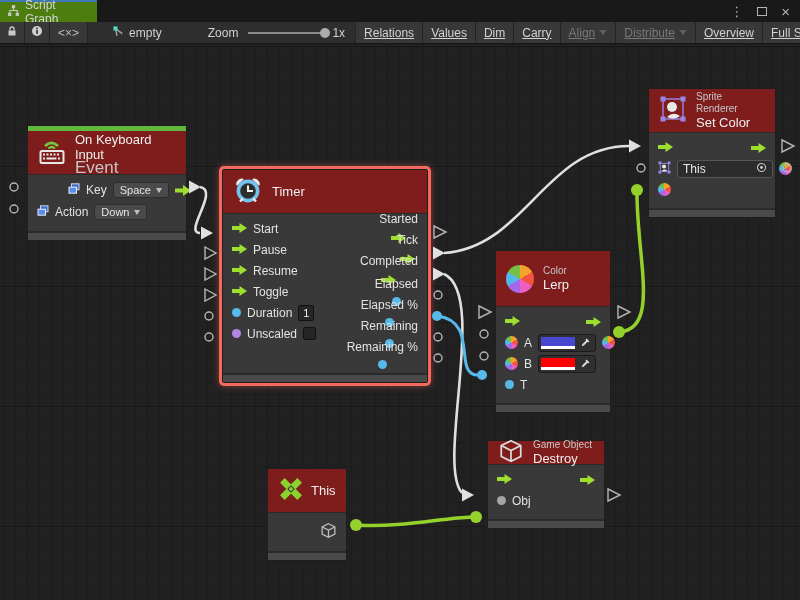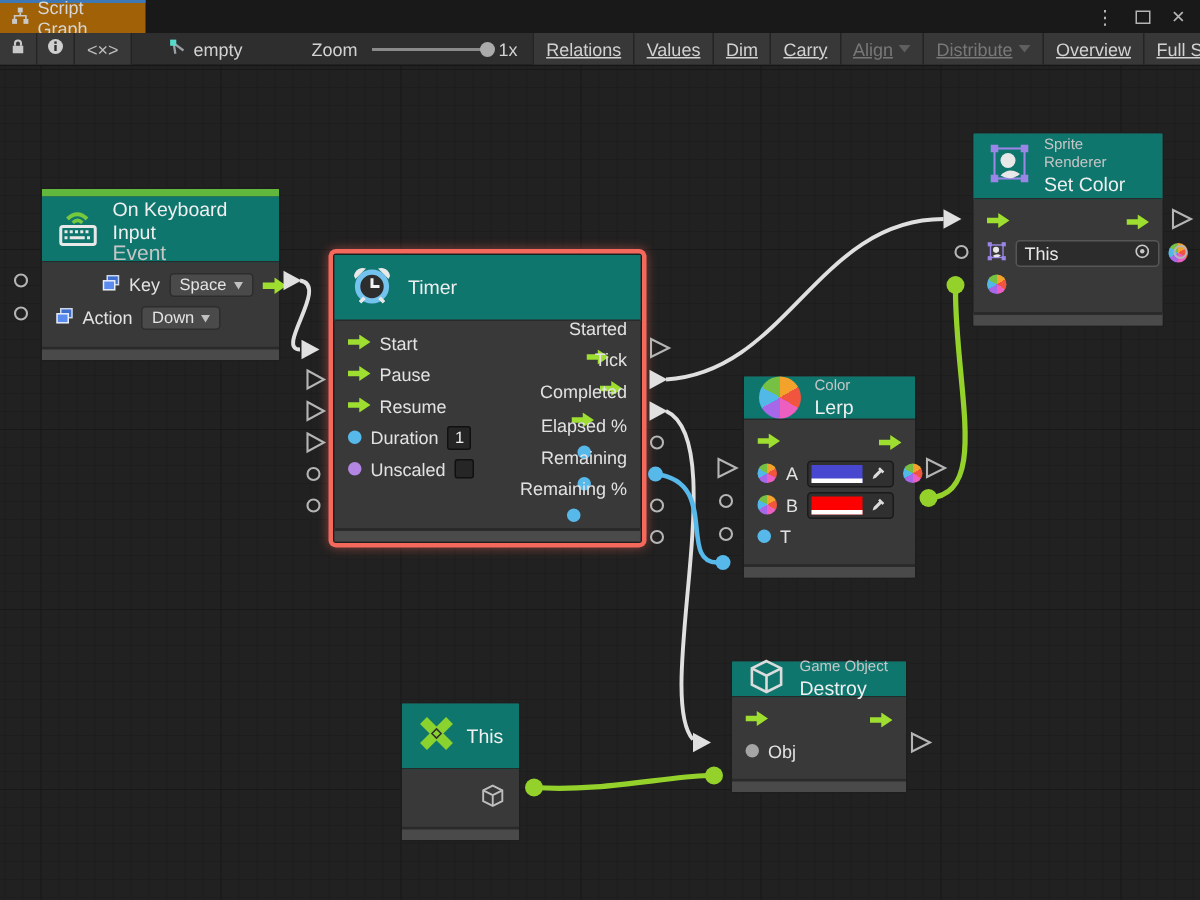--- a/index.html
+++ b/index.html
@@ -2,21 +2,21 @@
 <html><head>
 <meta charset="utf-8">
 <style>
   * { margin:0; padding:0; box-sizing:border-box; }
   html,body { width:800px; height:600px; overflow:hidden; background:#1b1b1b;
     font-family:"Liberation Sans", sans-serif; color:#dcdcdc; }
 
   
   .titlebar { position:absolute; left:0; top:0; width:800px; height:22px; background:#191919;
     display:flex; align-items:stretch; }
-  .tab { width:97px; background:#a16207; border-top:2px solid #3e78b5; display:flex;
+  .tab { width:97px; background:#4d7c0f; border-top:2px solid #3e78b5; display:flex;
     align-items:center; gap:5px; padding:0 7px; font-size:12px; color:#d6d6d6; }
   .win-ctrls { margin-left:auto; display:flex; align-items:center; gap:14px; padding-right:10px;
     color:#b4b4b4; font-size:13px; }
   .max-box { width:10px; height:9px; border:1.5px solid #b4b4b4; display:inline-block; }
 
   
   .toolbar { position:absolute; left:0; top:22px; width:800px; height:22px; background:#2e2e2e;
     border-bottom:1px solid #161616; display:flex; align-items:stretch; font-size:12px; color:#d2d2d2; }
   .tb-btn { display:flex; align-items:center; justify-content:center; gap:4px; padding:0 8px;
     background:#383838; border-right:1px solid #242424; white-space:nowrap; }
@@ -41,21 +41,21 @@
       linear-gradient(90deg, #1d1d1d 1px, transparent 1px);
     background-size:120px 120px, 120px 120px, 12px 12px, 12px 12px;
     background-position:4px 2px, 27px 2px, 4px 2px, 3px 2px; }
   svg.wires { position:absolute; left:0; top:0; width:800px; height:556px; z-index:5; pointer-events:none; }
 
   
   .node { position:absolute; background:#393939; border:1px solid #1e1e1e; border-radius:2px;
     z-index:2; font-size:12px; color:#e2e2e2; }
   .selected { box-shadow:0 0 0 3px #f4695c, 0 0 7px 3px rgba(244,105,92,.45); }
   .nhead { display:flex; align-items:center; gap:9px; height:44px; padding:0 10px;
-    background:#0f766e; border-bottom:1px solid #2a2a2a; }
+    background:#7f1d1d; border-bottom:1px solid #2a2a2a; }
   .ntitle { font-size:13px; color:#efefef; }
   .kicker { font-size:10px; color:#c6c6c6; line-height:12px; }
   .nbody { padding:4px 0 5px 0; }
   .row { display:flex; align-items:center; gap:6px; height:21px; padding:0 9px; }
   .row .right { margin-left:auto; display:flex; align-items:center; gap:6px;flex-direction:column; }
   .nfoot { height:9px; background:#4a4a4a; border-top:2px solid #2a2a2a; margin-top:3px; }
   .event-bar { height:5px; background:#61b83d; }
 
   .dot { width:9px; height:9px; border-radius:50%; display:inline-block; flex:none; }
   .dot.blue { background:#57b8ea; } .dot.purple { background:#b286e2; } .dot.gray { background:#a5a5a5; }
@@ -188,21 +188,21 @@
               <rect x="15.5" y="15.5" width="2" height="2"></rect>
               <rect x="19" y="15.5" width="2" height="2"></rect>
               <rect x="5" y="19.5" width="2" height="2"></rect>
               <rect x="8.5" y="19.5" width="10" height="2"></rect>
               <rect x="20" y="19.5" width="2" height="2"></rect>
             </g>
           </svg>
       </span>
       <div>
         <div class="ntitle">On Keyboard Input</div>
-        <div class="kicker" style="font-size:14px;">Event</div>
+        <div class="kicker" style="font-size:17px;">Event</div>
       </div>
     </div>
     <div class="nbody">
       <div class="row" style="height:22px;padding-left:40px;">
         <span><svg width="12" height="12" viewBox="0 0 12 12">
               <rect x="3.5" y="0.8" width="7.5" height="6" fill="#3e6fd0" stroke="#cfd8ea"></rect>
               <rect x="1" y="4.2" width="7.5" height="6" fill="#5a8bf0" stroke="#e8eef8"></rect>
             </svg></span>
         <span>Key</span>
         <span class="dropdown">
@@ -274,20 +274,30 @@
             </svg></span>
         <span>Resume</span>
         <span class="right">
             <span>Completed</span>
             <span class="garrow"><svg width="15" height="10" viewBox="0 0 15 10">
                 <path d="M0 3.1 H7.5 V0 L15 5 L7.5 10 V6.9 H0 Z" fill="#9dde30"></path>
               </svg></span>
           </span>
       </div>
       <div class="row">
+        <span class="garrow"><svg width="15" height="10" viewBox="0 0 15 10">
+              <path d="M0 3.1 H7.5 V0 L15 5 L7.5 10 V6.9 H0 Z" fill="#9dde30"></path>
+            </svg></span>
+        <span>Toggle</span>
+        <span class="right">
+            <span>Elapsed</span>
+            <span class="dot blue"></span>
+          </span>
+      </div>
+      <div class="row">
         <span class="dot blue"></span>
         <span>Duration</span>
         <span class="numfield">1</span>
         <span class="right">
             <span>Elapsed %</span>
             <span class="dot blue"></span>
           </span>
       </div>
       <div class="row">
         <span class="dot purple"></span>
@@ -302,21 +312,21 @@
         <span class="right">
             <span>Remaining %</span>
             <span class="dot blue"></span>
           </span>
       </div>
     </div>
     <div class="nfoot"></div>
   </div>
 
   <div class="node" style="left:495px; top:206px; width:116px;">
-    <div class="nhead" style="height:29px;">
+    <div class="nhead" style="height:56px;">
       <span class="wheel big"></span>
       <div>
         <div class="kicker">Color</div>
         <div class="ntitle">Lerp</div>
       </div>
     </div>
     <div class="nbody">
       <div class="row">
         <span class="garrow"><svg width="15" height="10" viewBox="0 0 15 10">
               <path d="M0 3.1 H7.5 V0 L15 5 L7.5 10 V6.9 H0 Z" fill="#9dde30"></path>

